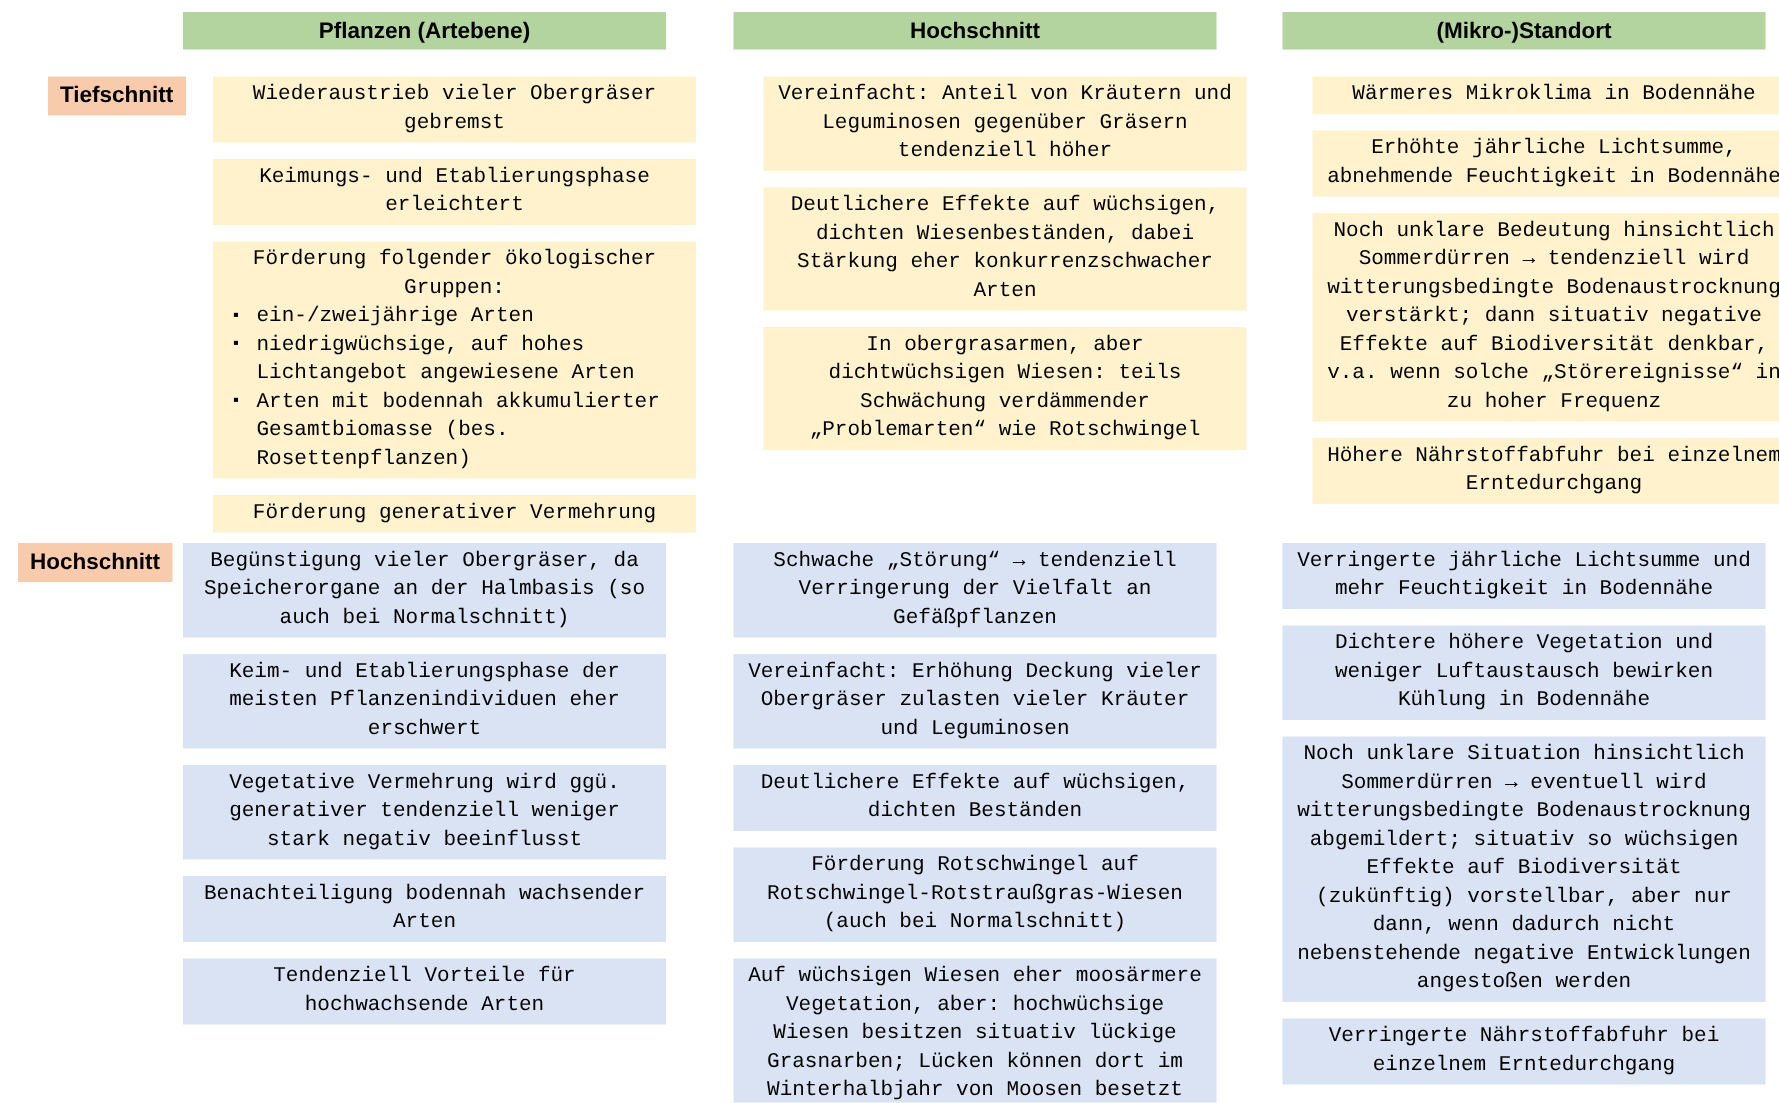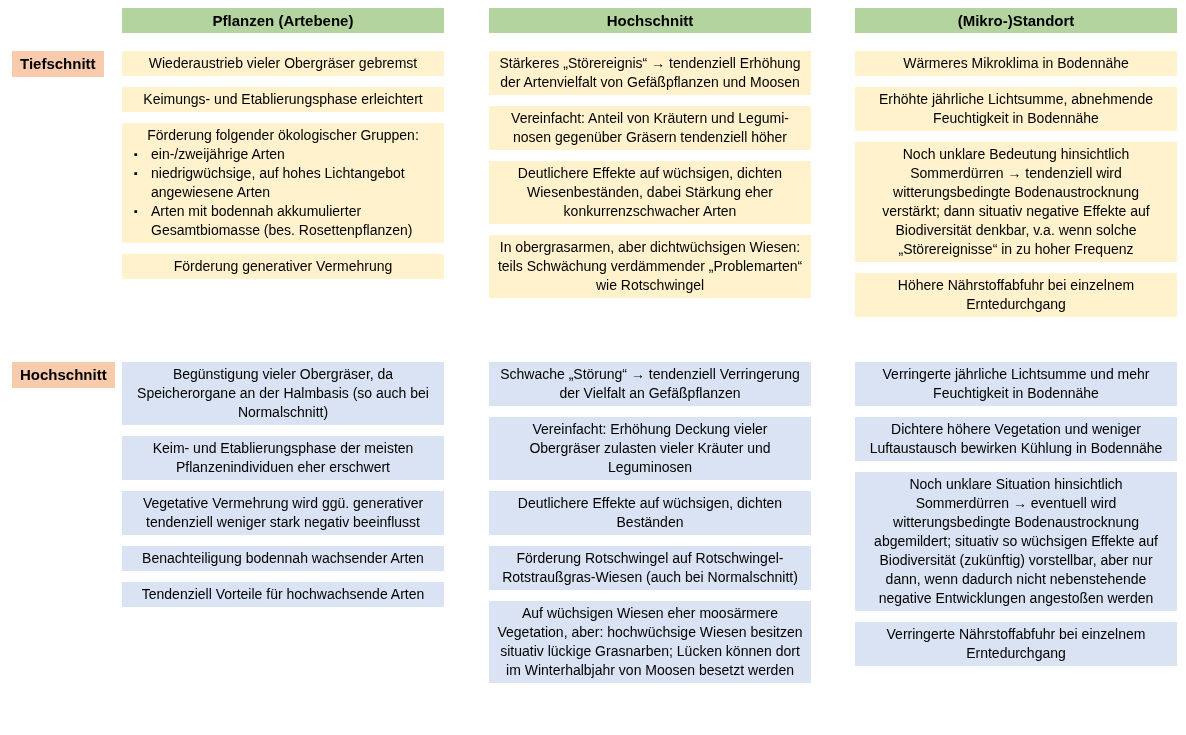--- a/index.html
+++ b/index.html
@@ -32,35 +32,36 @@
   }
   .stack{
     position:absolute;width:322px;
     display:flex;flex-direction:column;gap:11px;
   }
   .box{
     width:100%;
     padding:3px 8px;
     font-size:14px;line-height:19px;
     text-align:center;
+    font-family:Liberation Mono, monospace;
   }
   .box.yellow{background:var(--yellow);}
   .box.blue{background:var(--blue);}
   .bullet-title{text-align:center;}
   ul.bullet-list{list-style:none;text-align:left;padding-left:4px;}
   ul.bullet-list li{
     position:relative;
     padding-left:17px;
   }
   ul.bullet-list li::before{
     content:"\25AA";
     position:absolute;left:0;top:0;
     font-size:11px;
   }
-  .top-tief{top:51px;}
+  .top-tief{top:51px;margin-left:20px;}
   .top-hoch{top:362px;}
   .col-1{left:122px;}
   .col-2{left:489px;}
   .col-3{left:855px;}
 </style>
 </head>
 <body>
 
 <div class="canvas">
 
@@ -79,21 +80,20 @@
       <ul class="bullet-list">
         <li>ein-/zweijährige Arten</li>
         <li>niedrigwüchsige, auf hohes Lichtangebot angewiesene Arten</li>
         <li>Arten mit bodennah akkumulierter Gesamtbiomasse (bes. Rosettenpflanzen)</li>
       </ul>
     </div>
     <div class="box yellow">Förderung generativer Vermehrung</div>
   </div>
 
   <div class="stack col-2 top-tief">
-    <div class="box yellow">Stärkeres „Störereignis“ → tendenziell Erhöhung der Artenvielfalt von Gefäßpflanzen und Moosen</div>
     <div class="box yellow">Vereinfacht: Anteil von Kräutern und Legumi­nosen gegenüber Gräsern tendenziell höher</div>
     <div class="box yellow">Deutlichere Effekte auf wüchsigen, dichten Wiesenbeständen, dabei Stärkung eher konkurrenzschwacher Arten</div>
     <div class="box yellow">In obergrasarmen, aber dichtwüchsigen Wiesen: teils Schwächung verdämmender „Problemarten“ wie Rotschwingel</div>
   </div>
 
   <div class="stack col-3 top-tief">
     <div class="box yellow">Wärmeres Mikroklima in Bodennähe</div>
     <div class="box yellow">Erhöhte jährliche Lichtsumme, abnehmende Feuchtigkeit in Bodennähe</div>
     <div class="box yellow">Noch unklare Bedeutung hinsichtlich Sommerdürren → tendenziell wird witterungsbedingte Bodenaustrocknung verstärkt; dann situativ negative Effekte auf Biodiversität denkbar, v.a. wenn solche „Störereignisse“ in zu hoher Frequenz</div>
     <div class="box yellow">Höhere Nährstoffabfuhr bei einzelnem Erntedurchgang</div>

